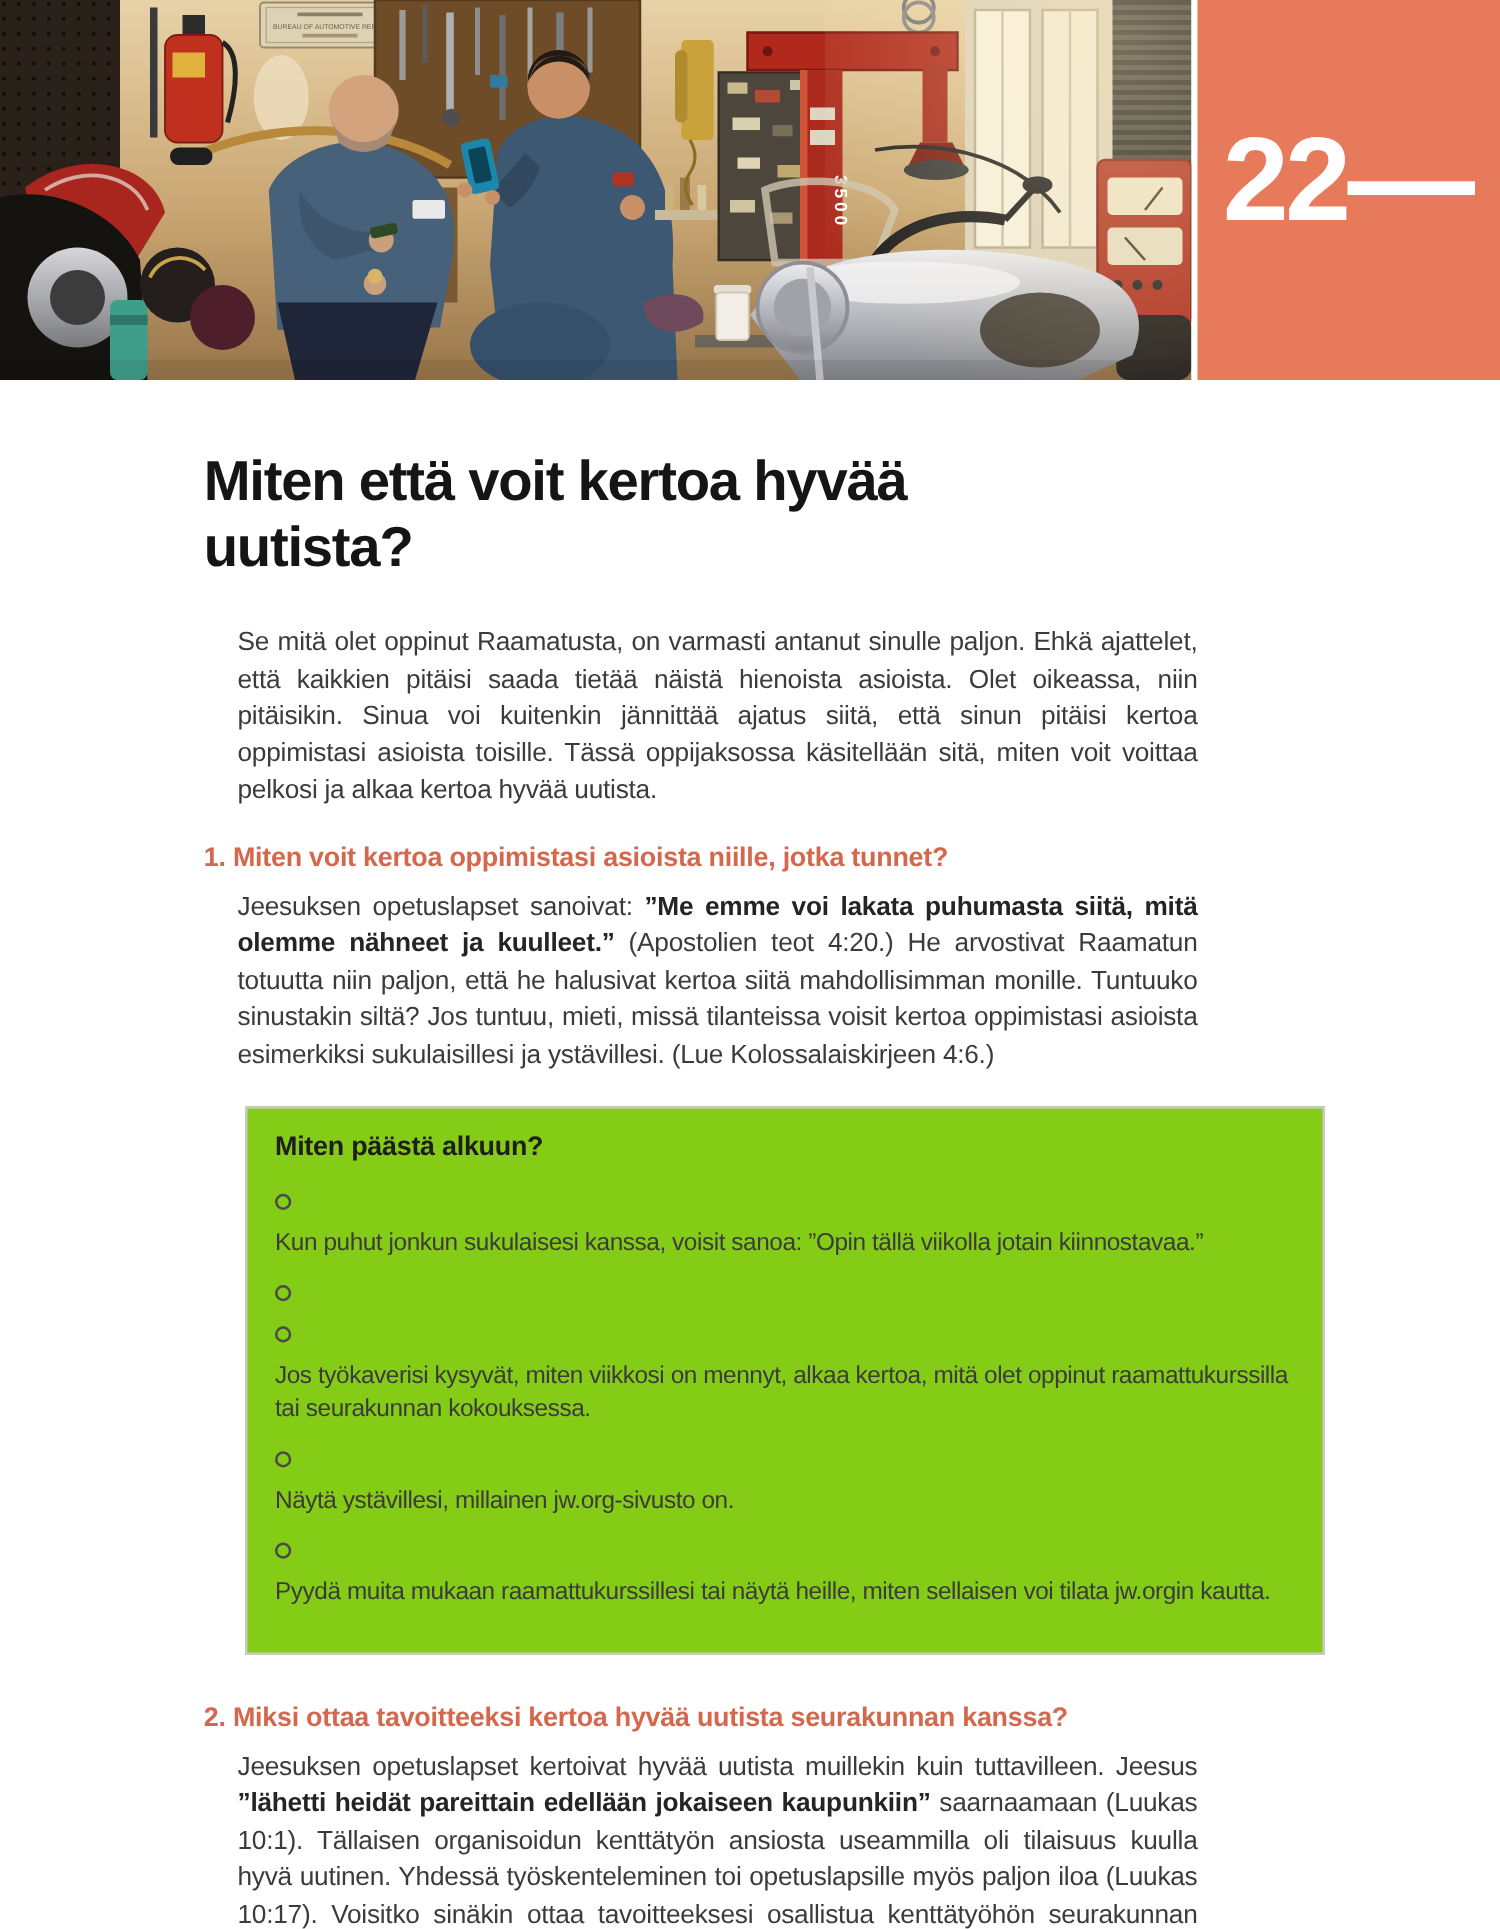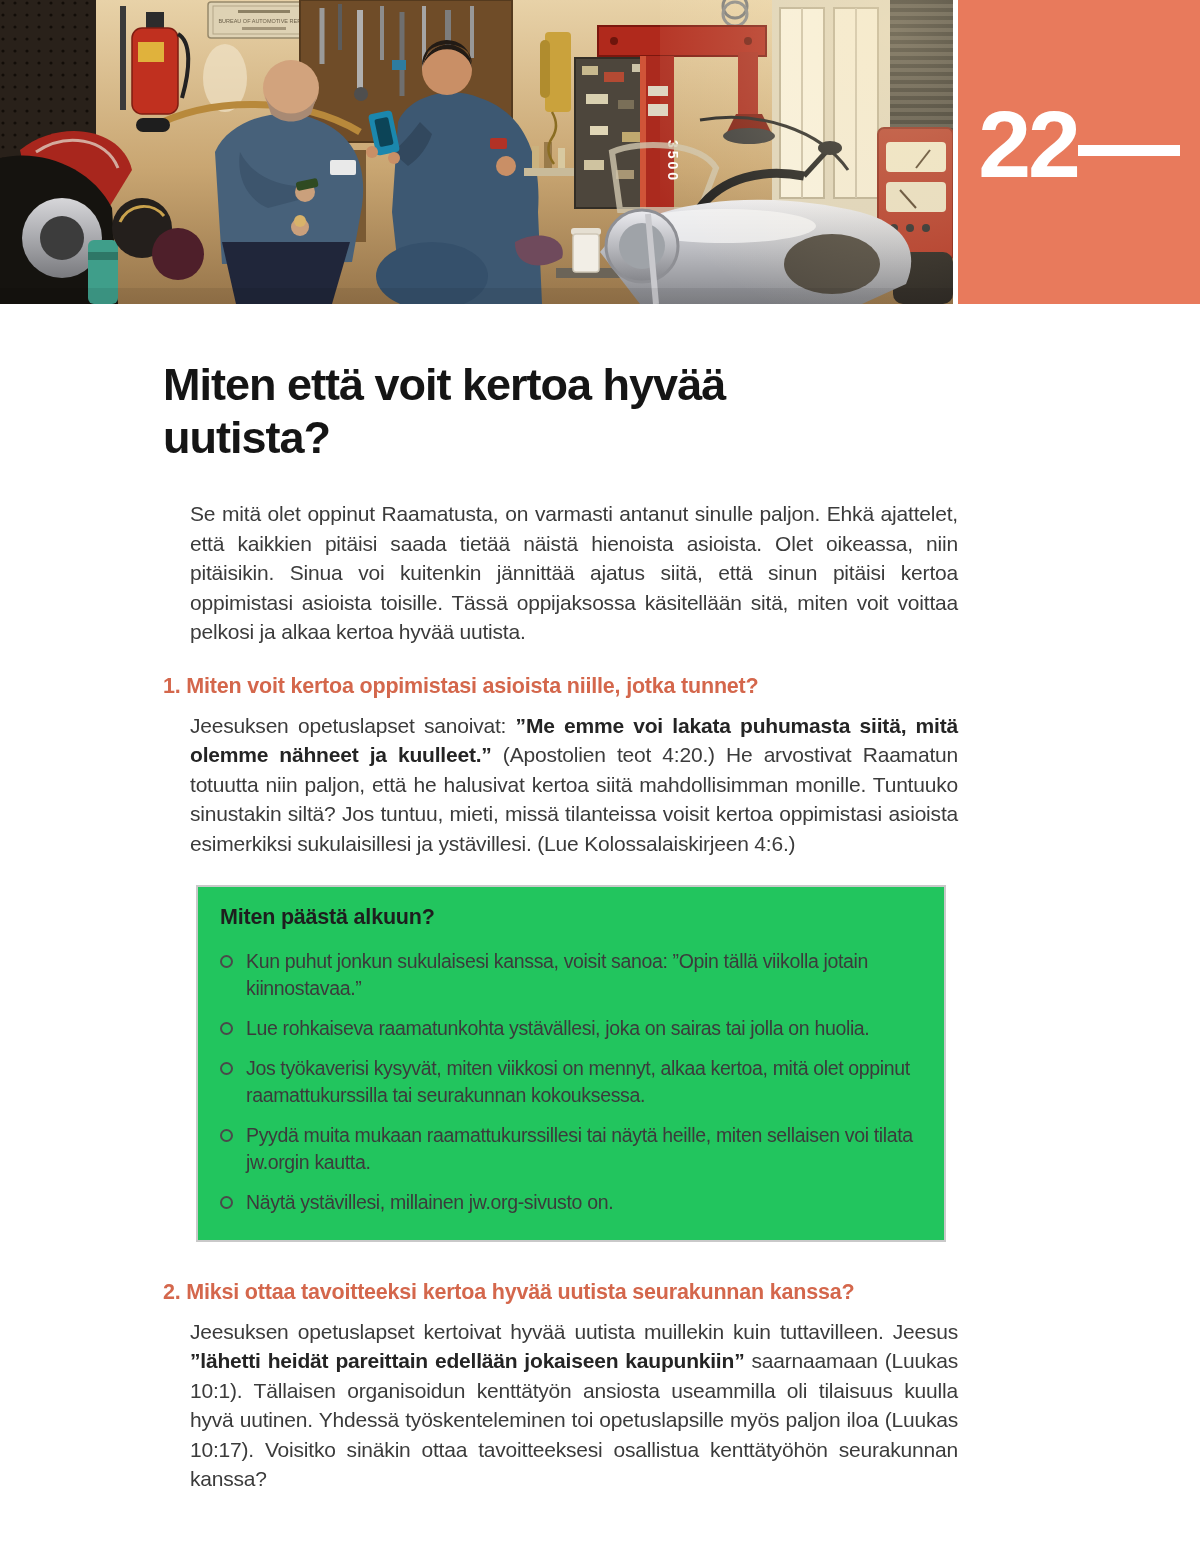--- a/index.html
+++ b/index.html
@@ -37,27 +37,27 @@
     text-align:justify;color:var(--body-text);
   }
   p.intro{margin-bottom:27px;margin-top:27px;}
   .b{font-weight:700;color:#242424;}
   h2.question{
     margin:0 0 11px 0;font-size:21.5px;line-height:1.2;font-weight:700;
     color:var(--heading);letter-spacing:-0.2px;
   }
   
   .box{
-    box-sizing:border-box;width:750px;margin:27px 0 38px 33px;
-    border:2px solid #c9c9c9;background:#22c55e;
-    padding:18px 20px 24px 22px;
+    box-sizing:border-box;width:864px;margin:27px 0 38px 33px;
+    border:2px solid #c9c9c9;background:#84cc16;
+    padding:18px 20px 35px 22px;
   }
   .box-title{margin:0 0 18px 0;font-size:21.5px;font-weight:700;color:#1e1e1e;letter-spacing:-0.2px;}
   ul.box-list{list-style:none;margin:0;padding:0;}
-  li.box-item{display:flex;gap:13px;margin:0 0 13px 0;font-size:19.5px;line-height:27px;letter-spacing:-0.35px;color:var(--body-text);}
+  li.box-item{display:flex;gap:13px;margin:0 0 13px 0;font-size:19.5px;line-height:27px;letter-spacing:-0.35px;color:var(--body-text);flex-direction:column;}
   li.box-item:last-child{margin-bottom:0;}
   .bullet{flex:none;width:9px;height:9px;border:2px solid #4a4a4a;border-radius:50%;margin-top:7px;}
   .q2{margin-top:0;}
   .last-para{margin-bottom:0;}
 </style>
 </head>
 <body>
 
 <div class="hero">
   <div class="photo">
@@ -286,32 +286,31 @@
   <section class="box">
     <h3 class="box-title">Miten päästä alkuun?</h3>
     <ul class="box-list">
 
     <li class="box-item">
           <span class="bullet"></span>
           <span class="item-text">Kun puhut jonkun sukulaisesi kanssa, voisit sanoa: ”Opin tällä viikolla jotain kiinnostavaa.”</span>
         </li>
         <li class="box-item">
           <span class="bullet"></span>
-          <span class="item-text">Lue rohkaiseva raamatunkohta ystävällesi, joka on sairas tai jolla on huolia.</span>
         </li>
         <li class="box-item">
           <span class="bullet"></span>
           <span class="item-text">Jos työkaverisi kysyvät, miten viikkosi on mennyt, alkaa kertoa, mitä olet oppinut raamattukurssilla tai seurakunnan kokouksessa.</span>
         </li>
         <li class="box-item">
           <span class="bullet"></span>
+          <span class="item-text">Näytä ystävillesi, millainen jw.org-sivusto on.</span>
+        </li>
+        <li class="box-item">
+          <span class="bullet"></span>
           <span class="item-text">Pyydä muita mukaan raamattukurssillesi tai näytä heille, miten sellaisen voi tilata jw.orgin kautta.</span>
-        </li>
-        <li class="box-item">
-          <span class="bullet"></span>
-          <span class="item-text">Näytä ystävillesi, millainen jw.org-sivusto on.</span>
         </li>
       </ul>
   </section>
 
   <h2 class="question q2">2. Miksi ottaa tavoitteeksi kertoa hyvää uutista seurakunnan kanssa?</h2>
   <p class="body-para last-para"><span>Jeesuksen opetuslapset kertoivat hyvää uutista muillekin kuin tuttavilleen. Jeesus </span><span class="b">”lähetti heidät pareittain edellään jokaiseen kaupunkiin”</span><span> saarnaamaan (Luukas 10:1). Tällaisen organisoidun kenttätyön ansiosta useammilla oli tilaisuus kuulla hyvä uutinen. Yhdessä työskenteleminen toi opetuslapsille myös paljon iloa (Luukas 10:17). Voisitko sinäkin ottaa tavoitteeksesi osallistua kenttätyöhön seurakunnan kanssa?</span></p>
 </main>
 
 </body></html>

